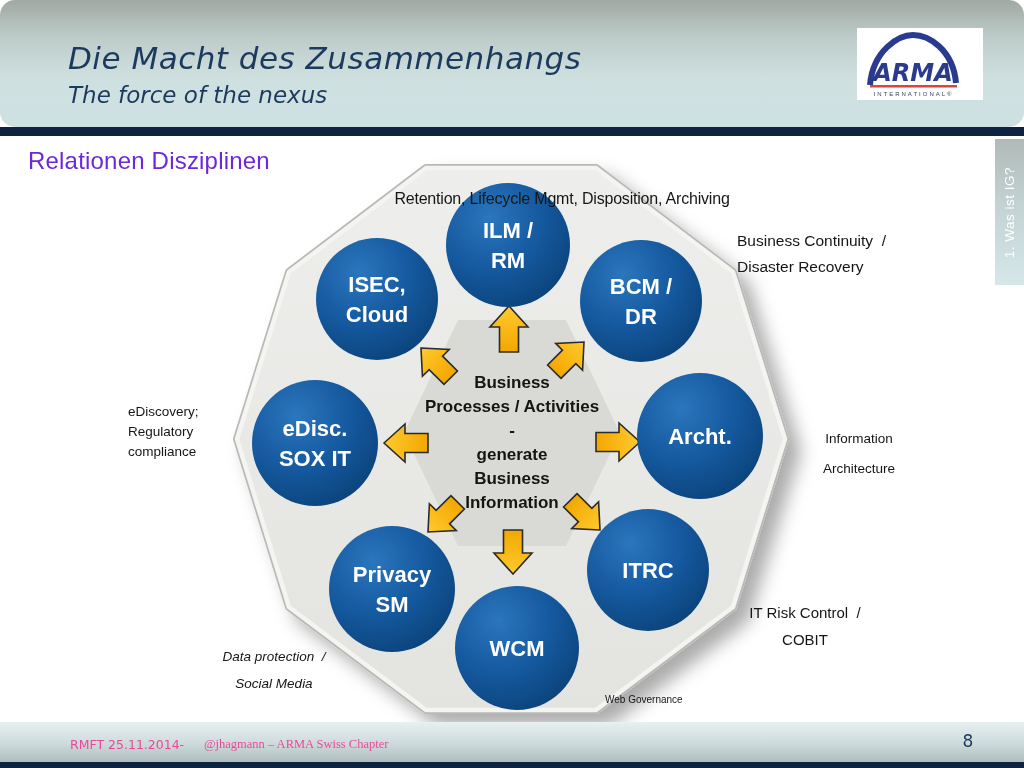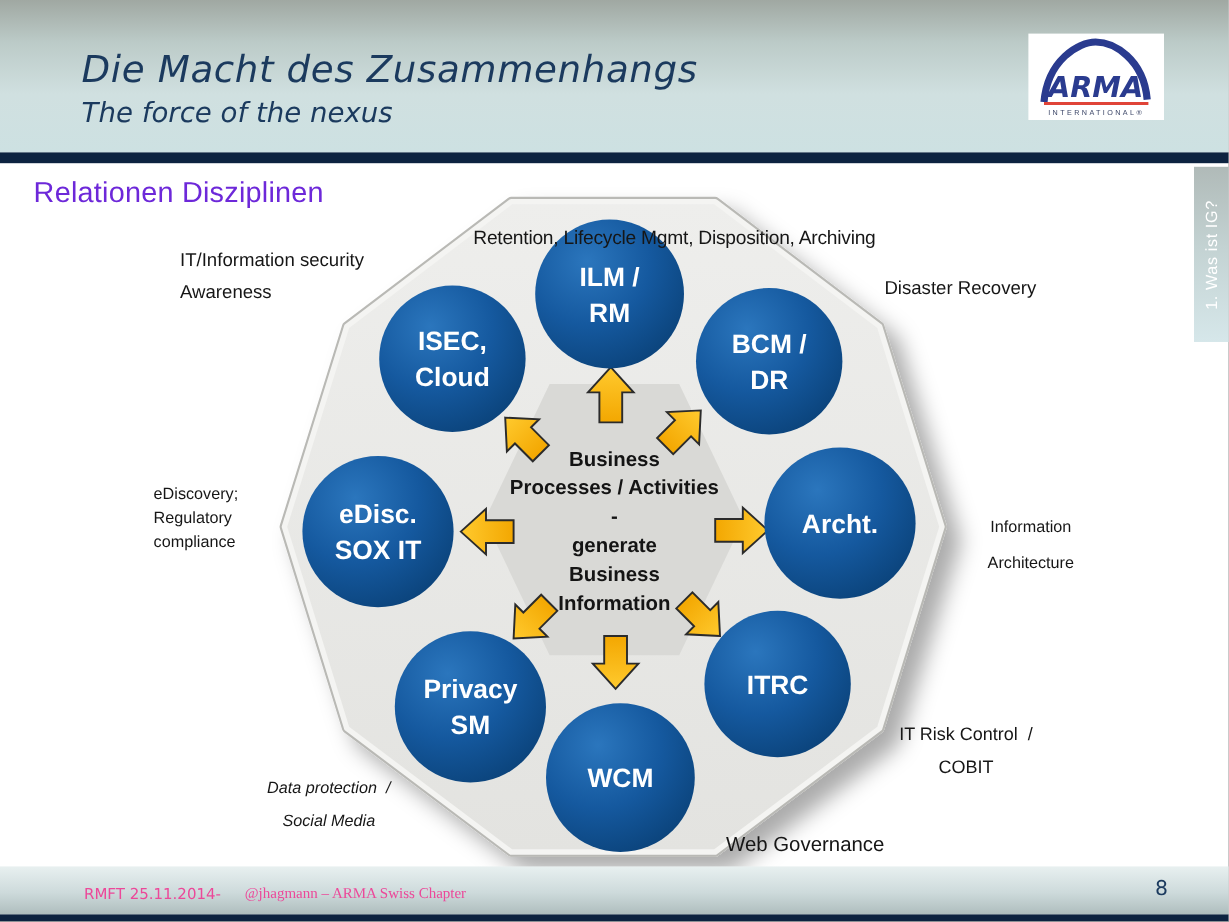--- a/index.html
+++ b/index.html
@@ -5,33 +5,34 @@
   html,body { margin:0; padding:0; background:#666; }
   .slide {
     position:relative; width:1024px; height:768px; margin:0 auto;
     background:#ffffff; overflow:hidden;
     font-family:"Liberation Sans", sans-serif;
   }
   
   .header {
     position:absolute; left:0; top:0; width:1024px; height:127px;
     background:linear-gradient(180deg,#a0a8a2 0%,#bccbc8 28%,#d0e0e0 62%,#cde1e2 100%);
+    border-radius:15px;
   }
   .title {
     position:absolute; left:68px; top:40px;
     font-family:"DejaVu Sans", sans-serif; font-style:italic;
     font-size:31px; color:#1b3a5e; white-space:nowrap; letter-spacing:0.5px;
   }
   .subtitle {
     position:absolute; left:68px; top:82px;
     font-family:"DejaVu Sans", sans-serif; font-style:italic;
     font-size:23px; color:#1b3a5e; white-space:nowrap;
   }
   .navy-rule { position:absolute; left:0; top:127px; width:1024px; height:9px; background:#0d2340; }
-  .logo-box { position:absolute; left:857px; top:28px; width:113px; height:72px; background:#ffffff; }
+  .logo-box { position:absolute; left:857px; top:28px; width:126px; height:72px; background:#ffffff; }
   
   .side-tab {
     position:absolute; left:995px; top:139px; width:29px; height:146px;
     background:linear-gradient(180deg,#b0bab8 0%,#c3d2d2 45%,#d6e7ea 100%);
     display:flex; align-items:center; justify-content:center;
   }
   .side-tab span {
     transform:rotate(-90deg); white-space:nowrap;
     color:#ffffff; font-size:13.5px; letter-spacing:0.5px;
   }
@@ -53,21 +54,21 @@
   }
   .lbl { position:absolute; color:#161616; }
   .lbl div { white-space:pre; }
   .lbl-top        { left:312px; top:142px; width:500px; text-align:center; font-size:16px; letter-spacing:-0.2px;margin-top:48px; }
   .lbl-security   { left:150px; top:205px; font-size:15.5px; line-height:26px; }
   .lbl-continuity { left:737px; top:228px; font-size:15.5px; line-height:26px; }
   .lbl-ediscovery { left:128px; top:402px; font-size:13.5px; line-height:20px; }
   .lbl-architecture { left:809px; top:424px; width:100px; text-align:center; font-size:13.5px; line-height:30px; }
   .lbl-risk       { left:735px; top:599px; width:140px; text-align:center; font-size:15px; line-height:27px; }
   .lbl-dataprot   { left:204px; top:643px; width:140px; text-align:center; font-size:13.5px; line-height:27px;font-style:italic; }
-  .lbl-webgov     { left:605px; top:694px; width:130px; font-size:17px; }
+  .lbl-webgov     { left:605px; top:694px; width:130px; font-size:10px; }
   .center-text {
     position:absolute; left:392px; top:371px; width:240px;
     text-align:center; font-size:17px; font-weight:bold; color:#141414; line-height:24px;
   }
   .diagram-svg { position:absolute; left:0; top:0; }
   .node-text { font-family:"Liberation Sans",sans-serif; font-weight:bold; fill:#ffffff; }
 </style>
 </head>
 <body>
 
@@ -177,25 +178,22 @@
     <div>Processes / Activities</div>
     <div>-</div>
     <div>generate</div>
     <div>Business</div>
     <div>Information</div>
   </div>
 
   <div class="lbl lbl-top">
     <div>Retention, Lifecycle Mgmt, Disposition, Archiving</div>
   </div>
-  <div class="lbl lbl-security">
-    <div>IT/Information security</div>
-    <div>Awareness</div>
-  </div>
   <div class="lbl lbl-continuity">
+    <div>Business Continuity  /</div>
     <div>Disaster Recovery</div>
   </div>
   <div class="lbl lbl-ediscovery">
     <div>eDiscovery;</div>
     <div>Regulatory</div>
     <div>compliance</div>
   </div>
   <div class="lbl lbl-architecture">
     <div>Information</div>
     <div>Architecture</div>

